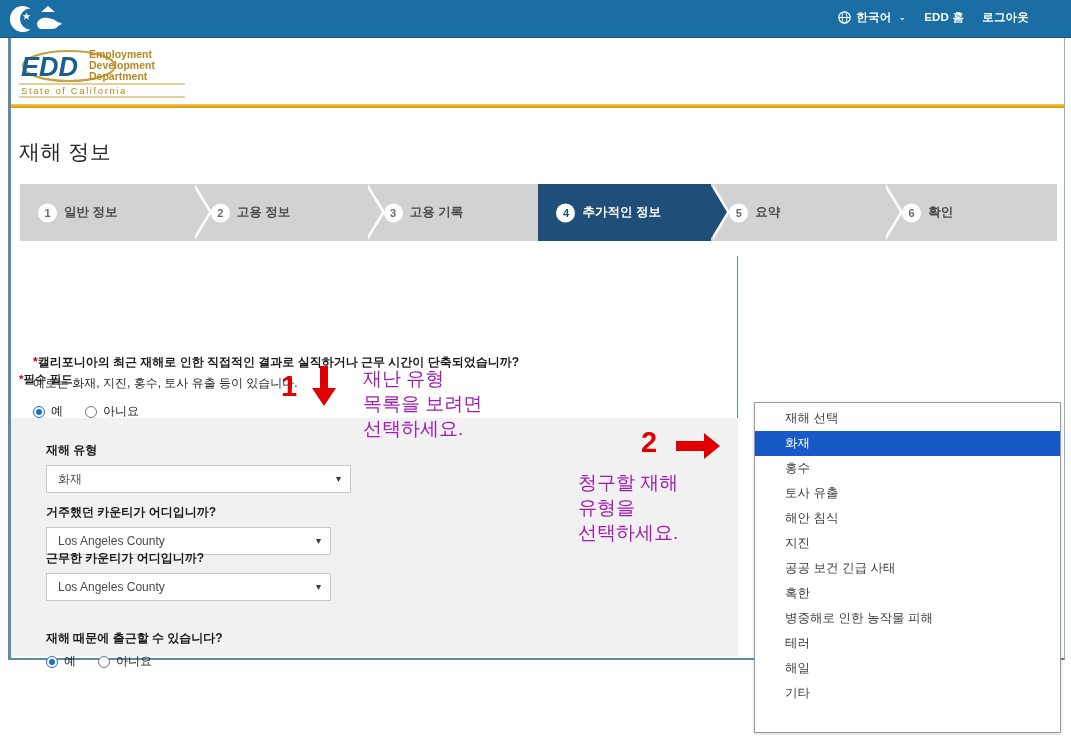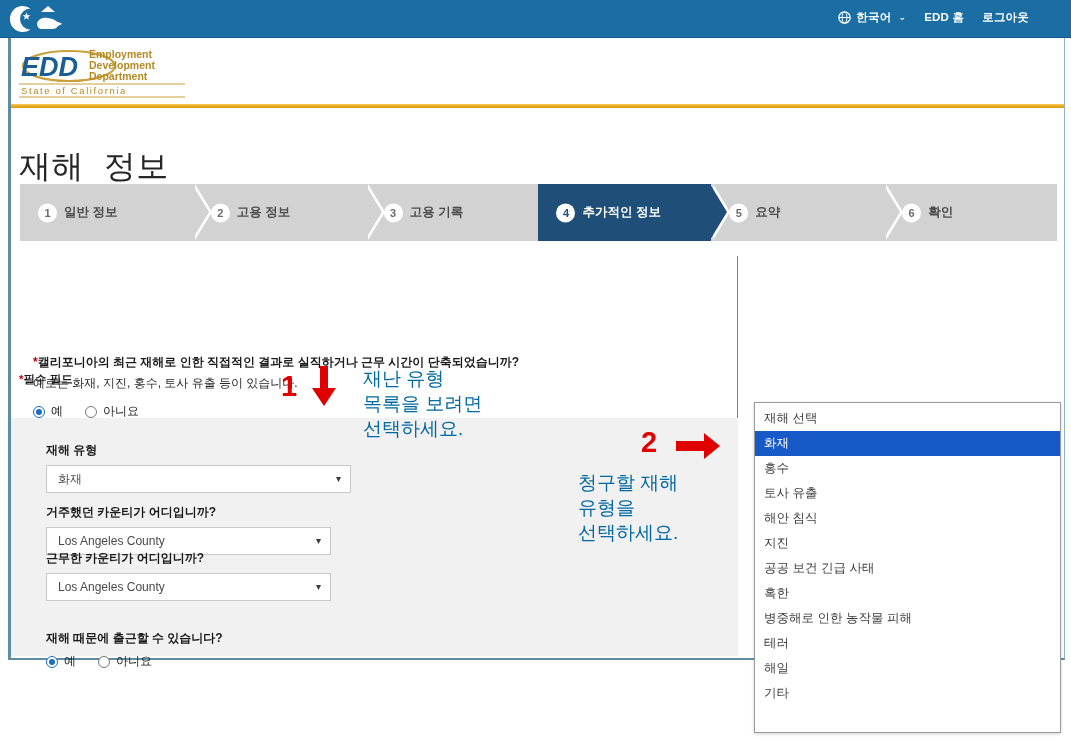--- a/index.html
+++ b/index.html
@@ -46,23 +46,22 @@
   .logo-band { position: absolute; left: 0; top: 0; width: 100%; height: 65px; background:#fff; }
   .edd-logo { position: absolute; left: 6px; top: 8px; width: 170px; height: 52px; }
   .gold-rule {
     position: absolute; left: 0; top: 66px; width: 100%; height: 4px;
     background: linear-gradient(#f7cd5d, #e8a71c 55%, #d99a12);
   }
 
   
   .page-title {
     position: absolute; left: 8px; top: 86px;
-    font-size: 32px; color: #262626; font-weight: normal;
+    font-size: 21px; color: #262626; font-weight: normal;
     letter-spacing: .5px;
-    font-family: Liberation Mono, monospace;
   }
 
   
   .stepper {
     position: absolute; left: 9px; top: 146px;
     width: 1037px; height: 57px;
     display: flex;
   }
   .step {
     position: relative; flex: 1; height: 57px;
@@ -147,37 +146,37 @@
     font-size: 12px; color: #4a4a4a;
   }
   .select-box .caret {
     position: absolute; right: 9px; top: 50%; transform: translateY(-50%);
     font-size: 10px; color: #3a3a3a; line-height: 1;
   }
 
   
   .ann { position: absolute; color: #e00000; font-weight: bold; }
   .ann-num { font-size: 29px; line-height: 1; color:#e00000; font-weight: bold; }
-  .ann-text { font-size: 19px; line-height: 1.32; color:#0369a1; font-weight: normal; }
+  .ann-text { font-size: 19px; line-height: 1.32; color:#a21caf; font-weight: normal; }
   .arrow-down { width: 30px; height: 42px; }
   .arrow-right { width: 46px; height: 30px; }
 
   
   .dropdown {
     position: absolute; left: 754px; top: 402px;
     width: 307px; height: 331px;
     background: #ffffff;
     border: 1px solid #9a9a9a;
     box-shadow: 0 1px 3px rgba(0,0,0,.18);
     padding: 3px 0 2px 0;
     z-index: 30;
   }
   .dd-item {
     height: 25px; line-height: 25px;
-    padding-left: 9px;
+    padding-left: 30px;
     font-size: 12.5px; color: #3c3c3c;
     white-space: nowrap;
   }
   .dd-item.selected { background: #1859c8; color: #ffffff; }
 </style>
 </head>
 <body>
 
 <div id="root">
 

